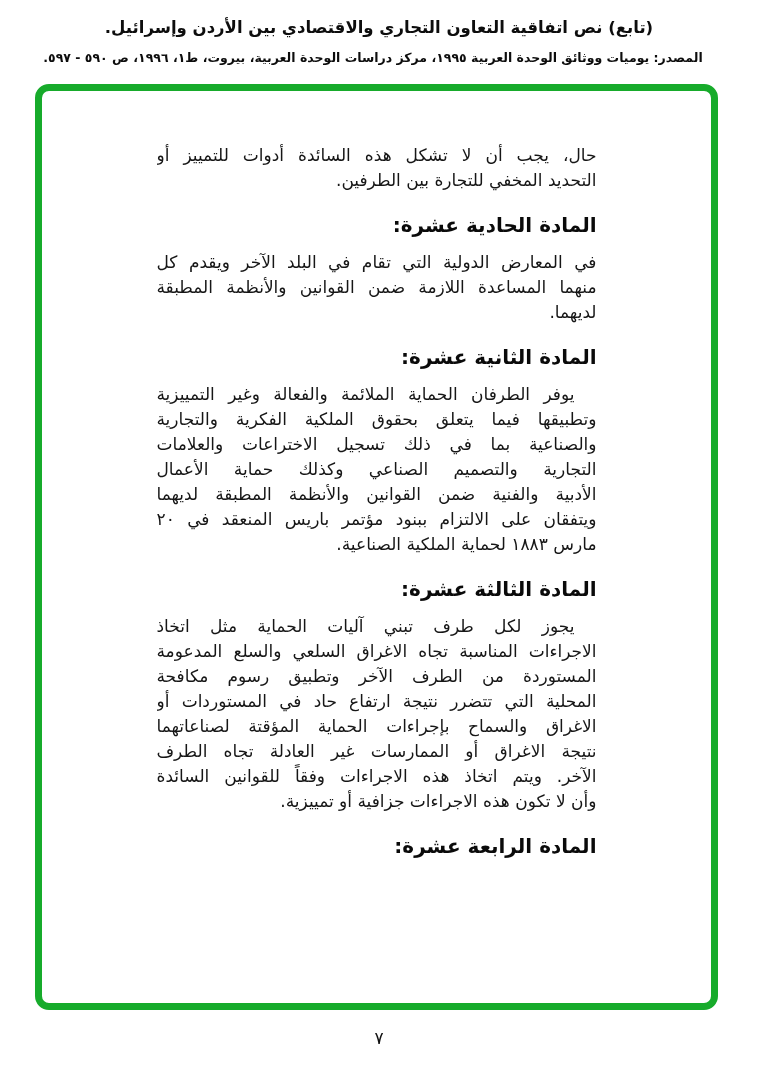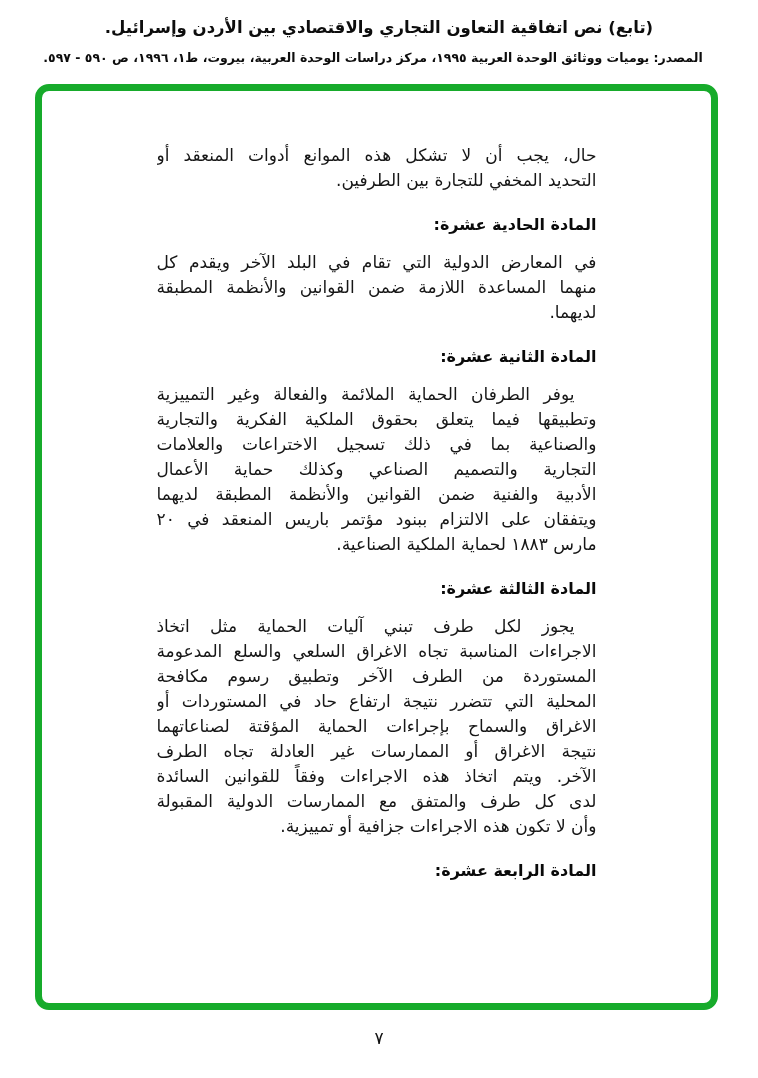--- a/index.html
+++ b/index.html
@@ -45,21 +45,21 @@
   }
   .column {
     width: 440px;
     margin: 52px auto 0 auto;
     font-size: 17px;
     line-height: 25px;
     color: #161616;
   }
   .article-heading {
     font-weight: bold;
-    font-size: 16px;
+    font-size: 20px;
     line-height: 28px;
     text-align: right;
     color: #0a0a0a;
     margin: 18px 0 11px 0;
   }
   .pline {
     white-space: nowrap;
     text-align: justify;
     text-align-last: justify;
     overflow: hidden;
@@ -81,21 +81,21 @@
 </head>
 <body>
 
 <div class="header-title">(تابع) نص اتفاقية التعاون التجاري والاقتصادي بين الأردن وإسرائيل.</div>
 <div class="header-source">المصدر: يوميات ووثائق الوحدة العربية ١٩٩٥، مركز دراسات الوحدة العربية، بيروت، ط١، ١٩٩٦، ص ٥٩٠ - ٥٩٧.</div>
 
 <div class="frame">
   <div class="column">
 
     <div>
-      <div class="pline">حال، يجب أن لا تشكل هذه الموانع أدوات المنعقد أو</div>
+      <div class="pline">حال، يجب أن لا تشكل هذه السائدة أدوات للتمييز أو</div>
       <div class="pline end">التحديد المخفي للتجارة بين الطرفين.</div>
     </div>
 
     <div class="article-heading">المادة الحادية عشرة:</div>
     <div>
       <div class="pline">في المعارض الدولية التي تقام في البلد الآخر ويقدم كل</div>
       <div class="pline">منهما المساعدة اللازمة ضمن القوانين والأنظمة المطبقة</div>
       <div class="pline end">لديهما.</div>
     </div>
 
@@ -112,21 +112,20 @@
 
     <div class="article-heading">المادة الثالثة عشرة:</div>
     <div>
       <div class="pline first">يجوز لكل طرف تبني آليات الحماية مثل اتخاذ</div>
       <div class="pline">الاجراءات المناسبة تجاه الاغراق السلعي والسلع المدعومة</div>
       <div class="pline">المستوردة من الطرف الآخر وتطبيق رسوم مكافحة</div>
       <div class="pline">المحلية التي تتضرر نتيجة ارتفاع حاد في المستوردات أو</div>
       <div class="pline">الاغراق والسماح بإجراءات الحماية المؤقتة لصناعاتهما</div>
       <div class="pline">نتيجة الاغراق أو الممارسات غير العادلة تجاه الطرف</div>
       <div class="pline">الآخر. ويتم اتخاذ هذه الاجراءات وفقاً للقوانين السائدة</div>
-      <div class="pline">لدى كل طرف والمتفق مع الممارسات الدولية المقبولة</div>
       <div class="pline end">وأن لا تكون هذه الاجراءات جزافية أو تمييزية.</div>
     </div>
 
     <div class="article-heading">المادة الرابعة عشرة:</div>
 
   </div>
 </div>
 
 <div class="page-number">٧</div>
 

